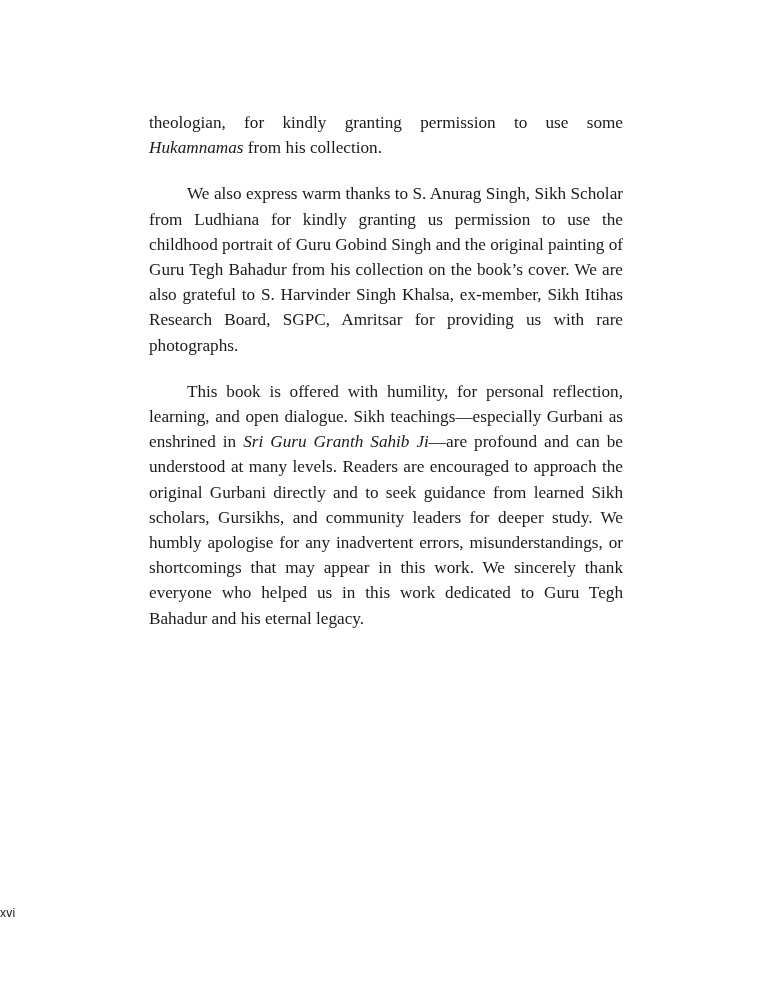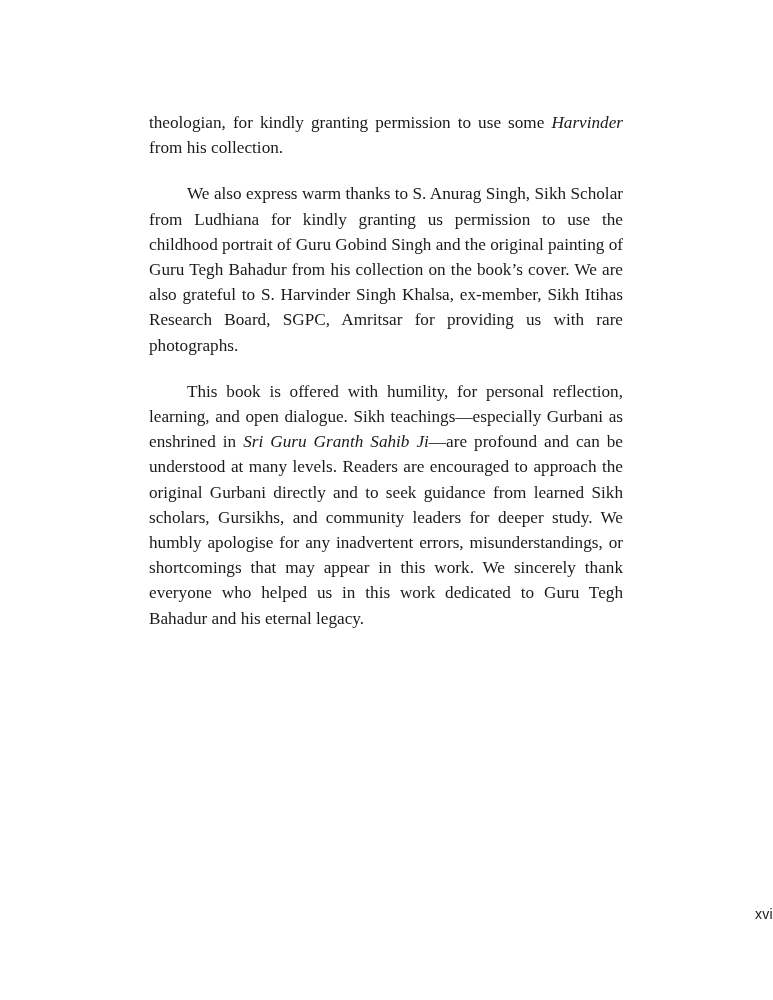--- a/index.html
+++ b/index.html
@@ -53,33 +53,33 @@
   .para em,
   .para i {
     font-style: italic;
   }
 
   .folio {
     position: absolute;
     left: 0;
     right: 0;
     top: 906px;
-    text-align: right;
+    text-align: left;
     font-family: "Liberation Sans", "DejaVu Sans", sans-serif;
-    font-size: 14px;
+    font-size: 12px;
     color: #1a1a1a;
     letter-spacing: 0.3px;
   }
 </style>
 </head>
 <body>
 
 <div class="page">
 
   <div class="text-column">
-      <p class="para continued">theologian, for kindly granting permission to use some <em>Harvinder</em> from his collection.</p>
+      <p class="para continued">theologian, for kindly granting permission to use some <em>Hukamnamas</em> from his collection.</p>
       <p class="para indented">We also express warm thanks to S. Anurag Singh, Sikh Scholar from Ludhiana for kindly granting us permission to use the childhood portrait of Guru Gobind Singh and the original painting of Guru Tegh Bahadur from his collection on the book’s cover. We are also grateful to S. Harvinder Singh Khalsa, ex-member, Sikh Itihas Research Board, SGPC, Amritsar for providing us with rare photographs.</p>
       <p class="para indented">This book is offered with humility, for personal reflection, learning, and open dialogue. Sikh teachings—especially Gurbani as enshrined in <em>Sri Guru Granth Sahib Ji</em>—are profound and can be understood at many levels. Readers are encouraged to approach the original Gurbani directly and to seek guidance from learned Sikh scholars, Gursikhs, and community leaders for deeper study. We humbly apologise for any inadvertent errors, misunderstandings, or shortcomings that may appear in this work. We sincerely thank everyone who helped us in this work dedicated to Guru Tegh Bahadur and his eternal legacy.</p>
     </div>
 
   <div class="folio">xvi</div>
 
 </div>
 
 </body></html>

